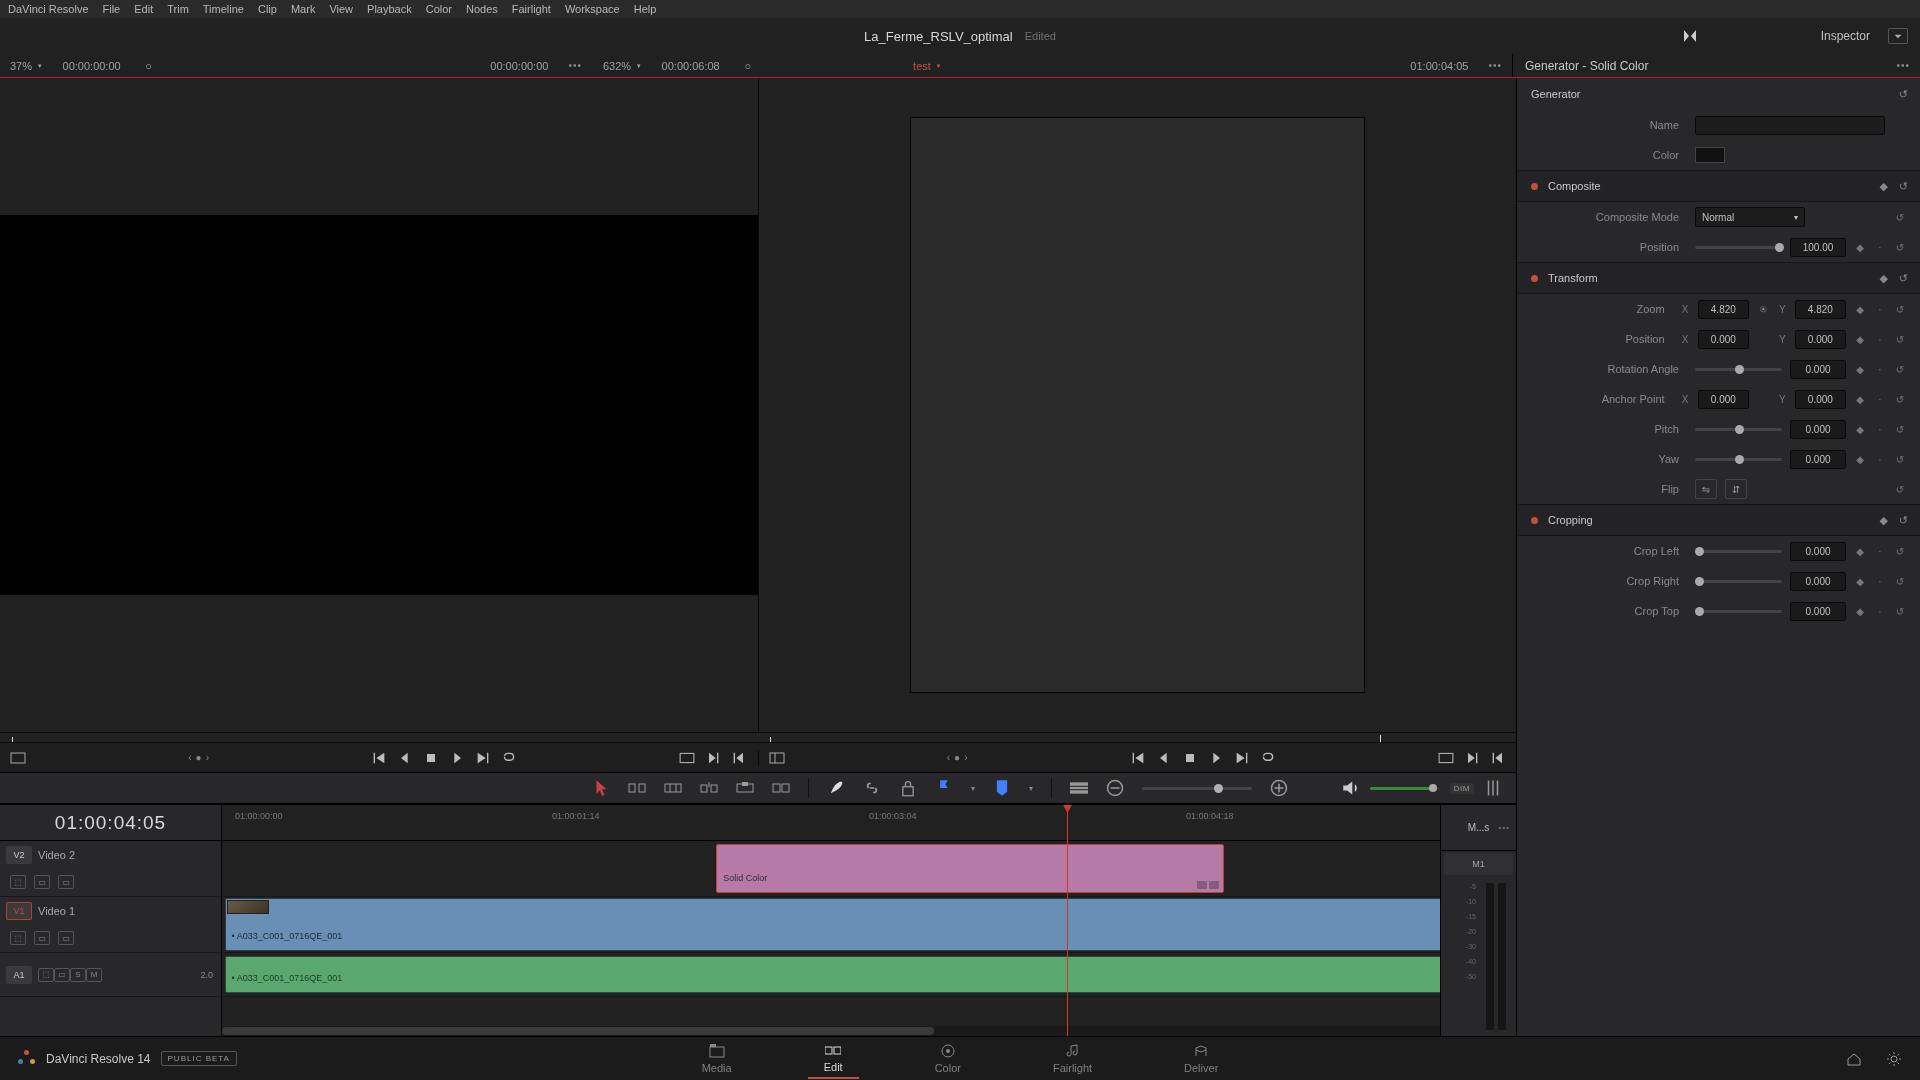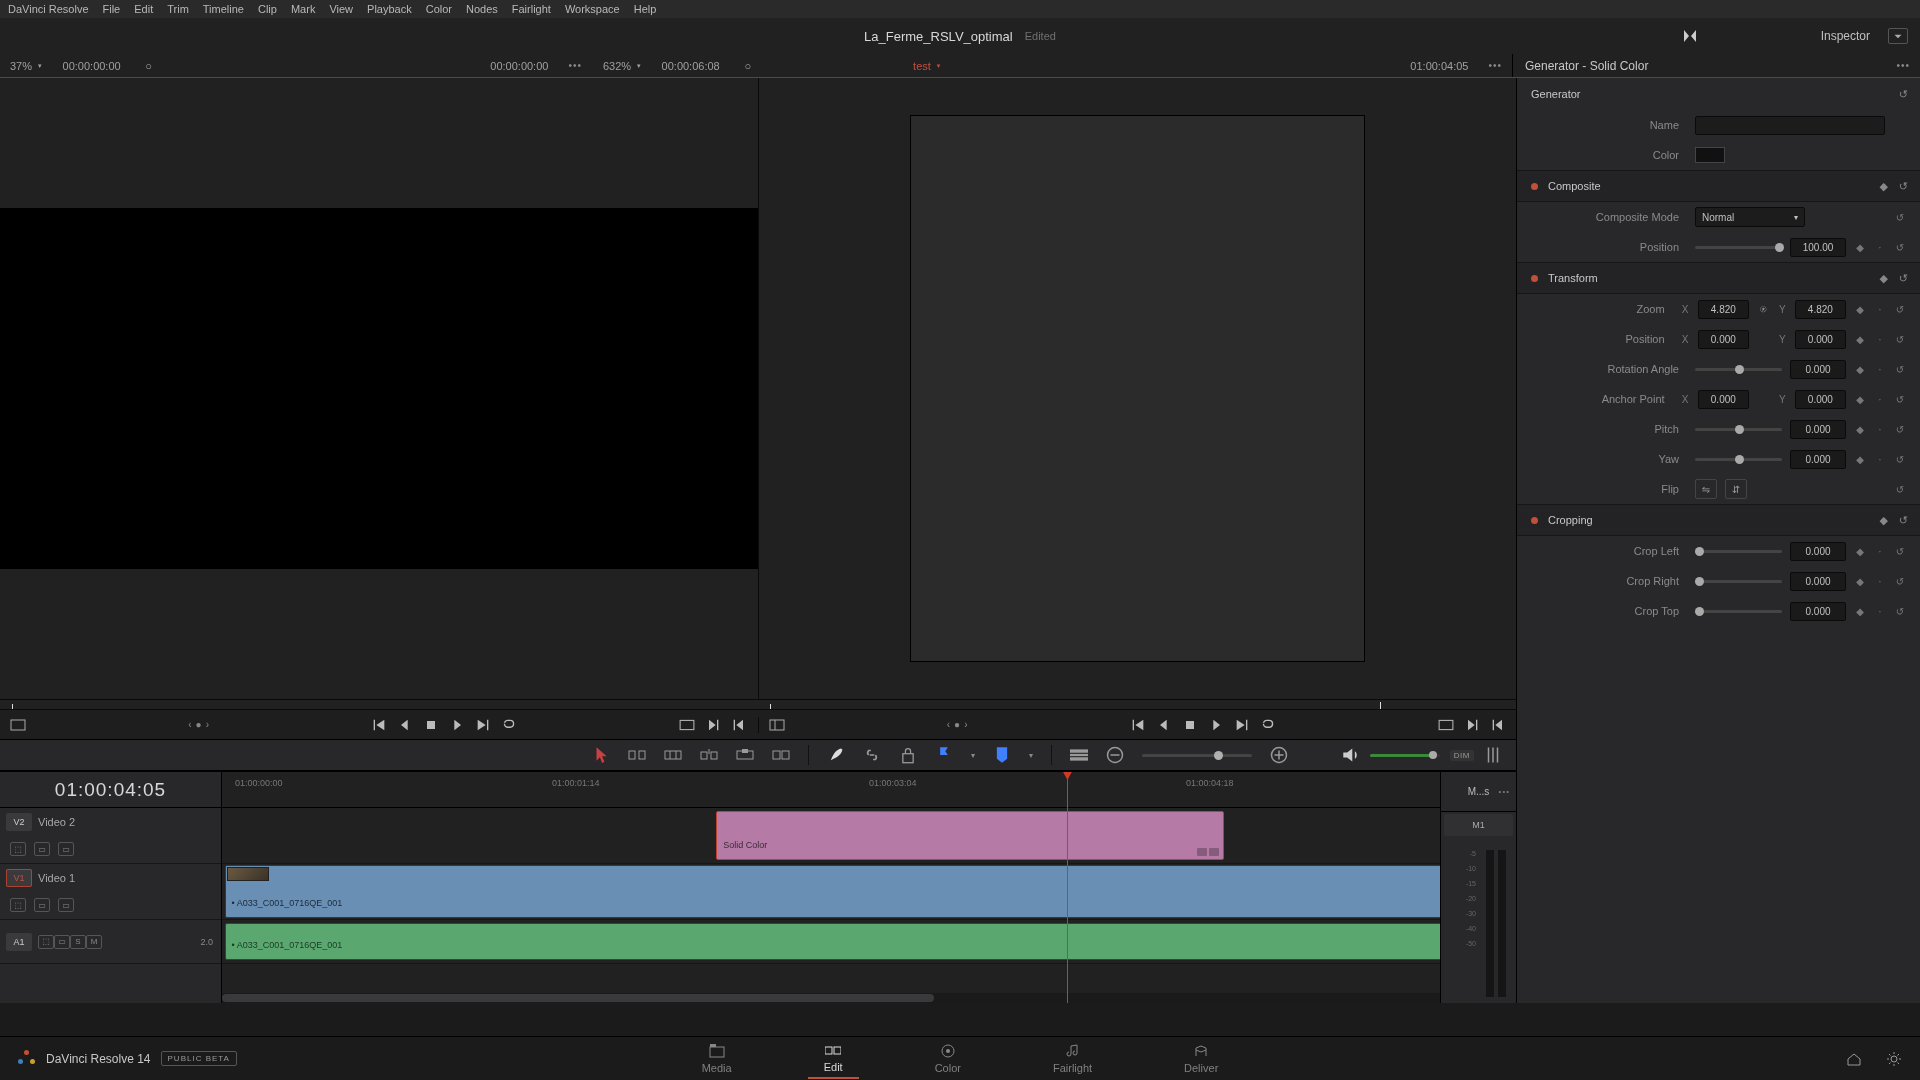--- a/index.html
+++ b/index.html
@@ -72,21 +72,21 @@
 .track-head { height: 28px; display:flex; align-items:center; border-bottom:1px solid #161616; }
 .track-head.tall { height: 56px; flex-direction:column; align-items:stretch; }
 .track-head.tall .row1 { height:28px; display:flex; align-items:center; }
 .track-head.tall .row2 { height:28px; display:flex; align-items:center; padding-left:10px; gap:8px; }
 .track-badge { width:26px; height:18px; background:#3a3a3c; color:#ccc; font-size:9px; display:inline-flex; align-items:center; justify-content:center; border-radius:2px; margin:0 6px; }
 .track-badge.sel { box-shadow: inset 0 0 0 1px #b04030; color:#c05040; }
 .track-name { font-size:11px; color:#a8a8a8; }
 .mini-ico { width:16px; height:14px; border:1px solid #555; border-radius:2px; display:inline-flex; align-items:center; justify-content:center; font-size:8px; color:#888; }
 .tl-right { flex:1; position:relative; overflow:hidden; }
 .tl-markers { position:absolute; right:0; top:0; bottom:0; width:76px; background:#28282a; border-left:1px solid #000; }
-.tl-markers .ms-tab { height:40px; display:flex; align-items:center; justify-content:center; font-size:10px; color:#bbb; border-bottom:1px solid #000; position:relative; }
+.tl-markers .ms-tab { height:46px; display:flex; align-items:center; justify-content:center; font-size:10px; color:#bbb; border-bottom:1px solid #000; position:relative; }
 .tl-markers .ms-tab::after { content:"•••"; position:absolute; right:6px; color:#777; font-size:8px; letter-spacing:1px; }
 .tl-markers .m1 { height:22px; display:flex; align-items:center; justify-content:center; font-size:9px; color:#aaa; background:#303032; margin:2px 3px; border-radius:2px; }
 .meter-col { position:absolute; right:6px; top:78px; bottom:6px; width:30px; }
 .meter-labels { position:absolute; right:40px; top:78px; display:flex; flex-direction:column; gap:8px; font-size:7px; color:#666; align-items:flex-end; }
 .meter-bar { position:absolute; bottom:0; width:8px; height:100%; background:#151515; }
 .meter-bar.l { left:6px; } .meter-bar.r { left:18px; }
 
 .ruler { height:36px; border-bottom:1px solid #000; position:relative; background:#212121; }
 .ruler .tick { position:absolute; top:6px; font-size:9px; color:#777; }
 .playhead { position:absolute; top:0; bottom:0; width:1px; background:#d03828; z-index:5; }
@@ -122,21 +122,21 @@
 .insp-slider .k { position:absolute; top:-3px; width:9px; height:9px; border-radius:50%; background:#aaa; }
 .color-swatch { width:30px; height:16px; background:#111; border:1px solid #444; }
 .name-input { width:190px; height:19px; background:#1c1c1c; border:1px solid #0a0a0a; border-radius:2px; }
 .dropdown { width:110px; height:20px; background:#1c1c1c; border:1px solid #0a0a0a; border-radius:2px; display:flex; align-items:center; justify-content:space-between; padding:0 6px; font-size:10px; color:#c0c0c0; }
 .link-ico { width:14px; color:#999; text-align:center; }
 .row-icons { display:flex; gap:8px; margin-left:auto; padding-right:2px; }
 .row-icons span { color:#777; width:12px; text-align:center; font-size:10px; }
 .flip-btn { width:22px; height:20px; border:1px solid #444; border-radius:2px; display:inline-flex; align-items:center; justify-content:center; color:#999; font-size:10px; }
 
 
-.page-switch { height:44px; background:#1b1b1b; border-top:1px solid #000; display:flex; align-items:center; justify-content:center; gap:60px; position:relative;margin-top:33px; }
+.page-switch { height:44px; background:#1b1b1b; border-top:1px solid #000; display:flex; align-items:center; justify-content:center; gap:60px; position:relative; }
 .page-switch .brand { position:absolute; left:18px; display:flex; align-items:center; gap:10px; color:#c8c8c8; font-size:12px; }
 .page-switch .brand .logo-dots { width:18px; height:18px; position:relative; }
 .page-switch .brand .logo-dots::before { content:""; position:absolute; width:5px; height:5px; border-radius:50%; background:#c85030; top:0; left:6px; box-shadow: -6px 9px 0 #3a80c0, 6px 9px 0 #c8a030; }
 .pub-badge { font-size:8px; border:1px solid #555; padding:2px 6px; letter-spacing:1px; color:#999; border-radius:2px; }
 .page-tab { display:flex; flex-direction:column; align-items:center; gap:4px; color:#808080; font-size:11px; padding:4px 16px; cursor:default; }
 .page-tab.active { color:#d8d8d8; border-bottom:2px solid #c05038; }
 .page-tab .pico { width:16px; height:14px; }
 .page-switch .corner { position:absolute; right:18px; display:flex; gap:24px; color:#888; }
 
 svg { width:100%; height:100%; }

